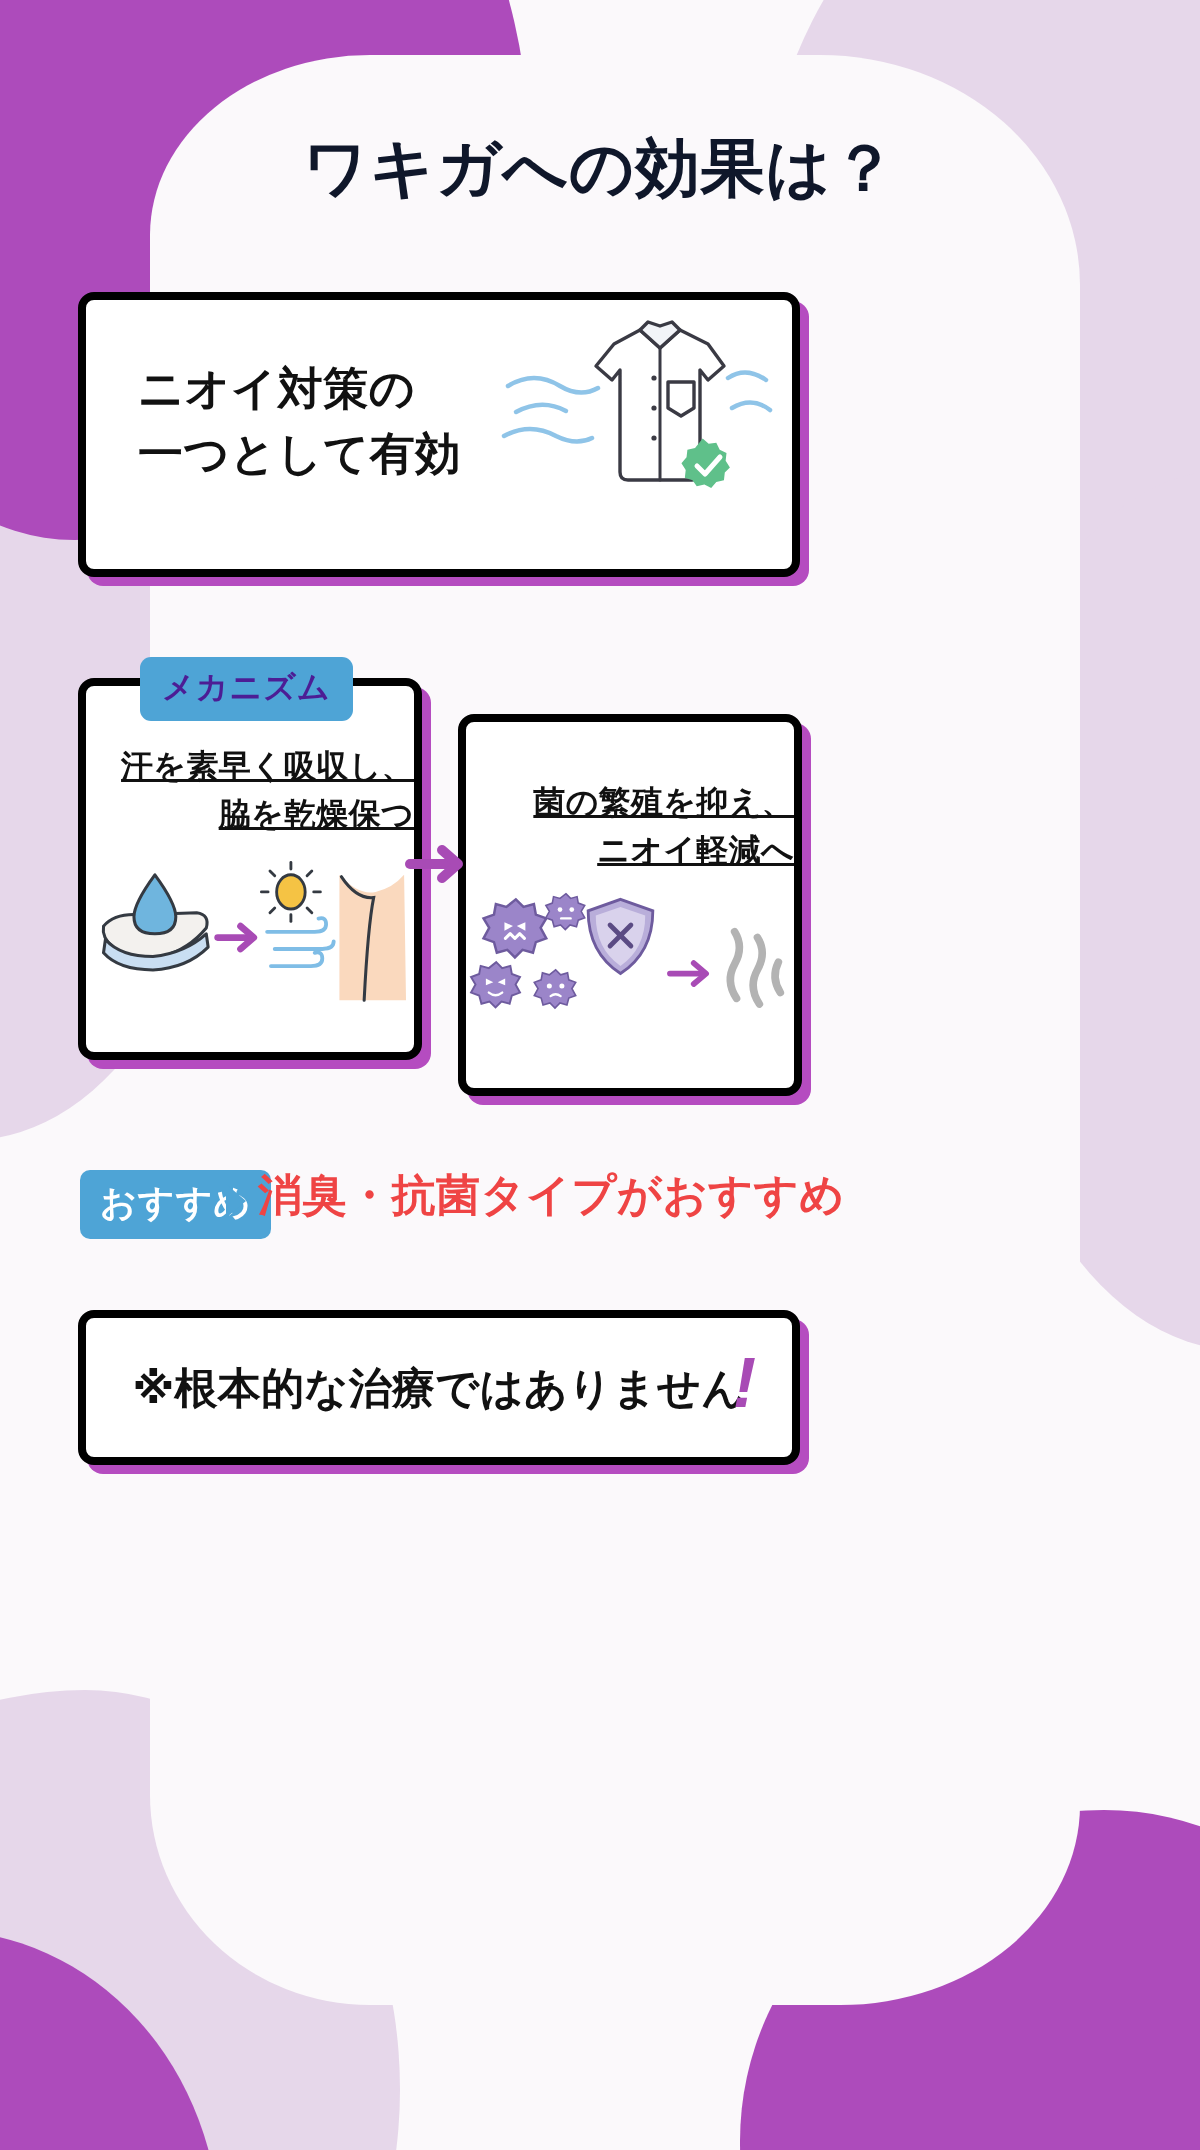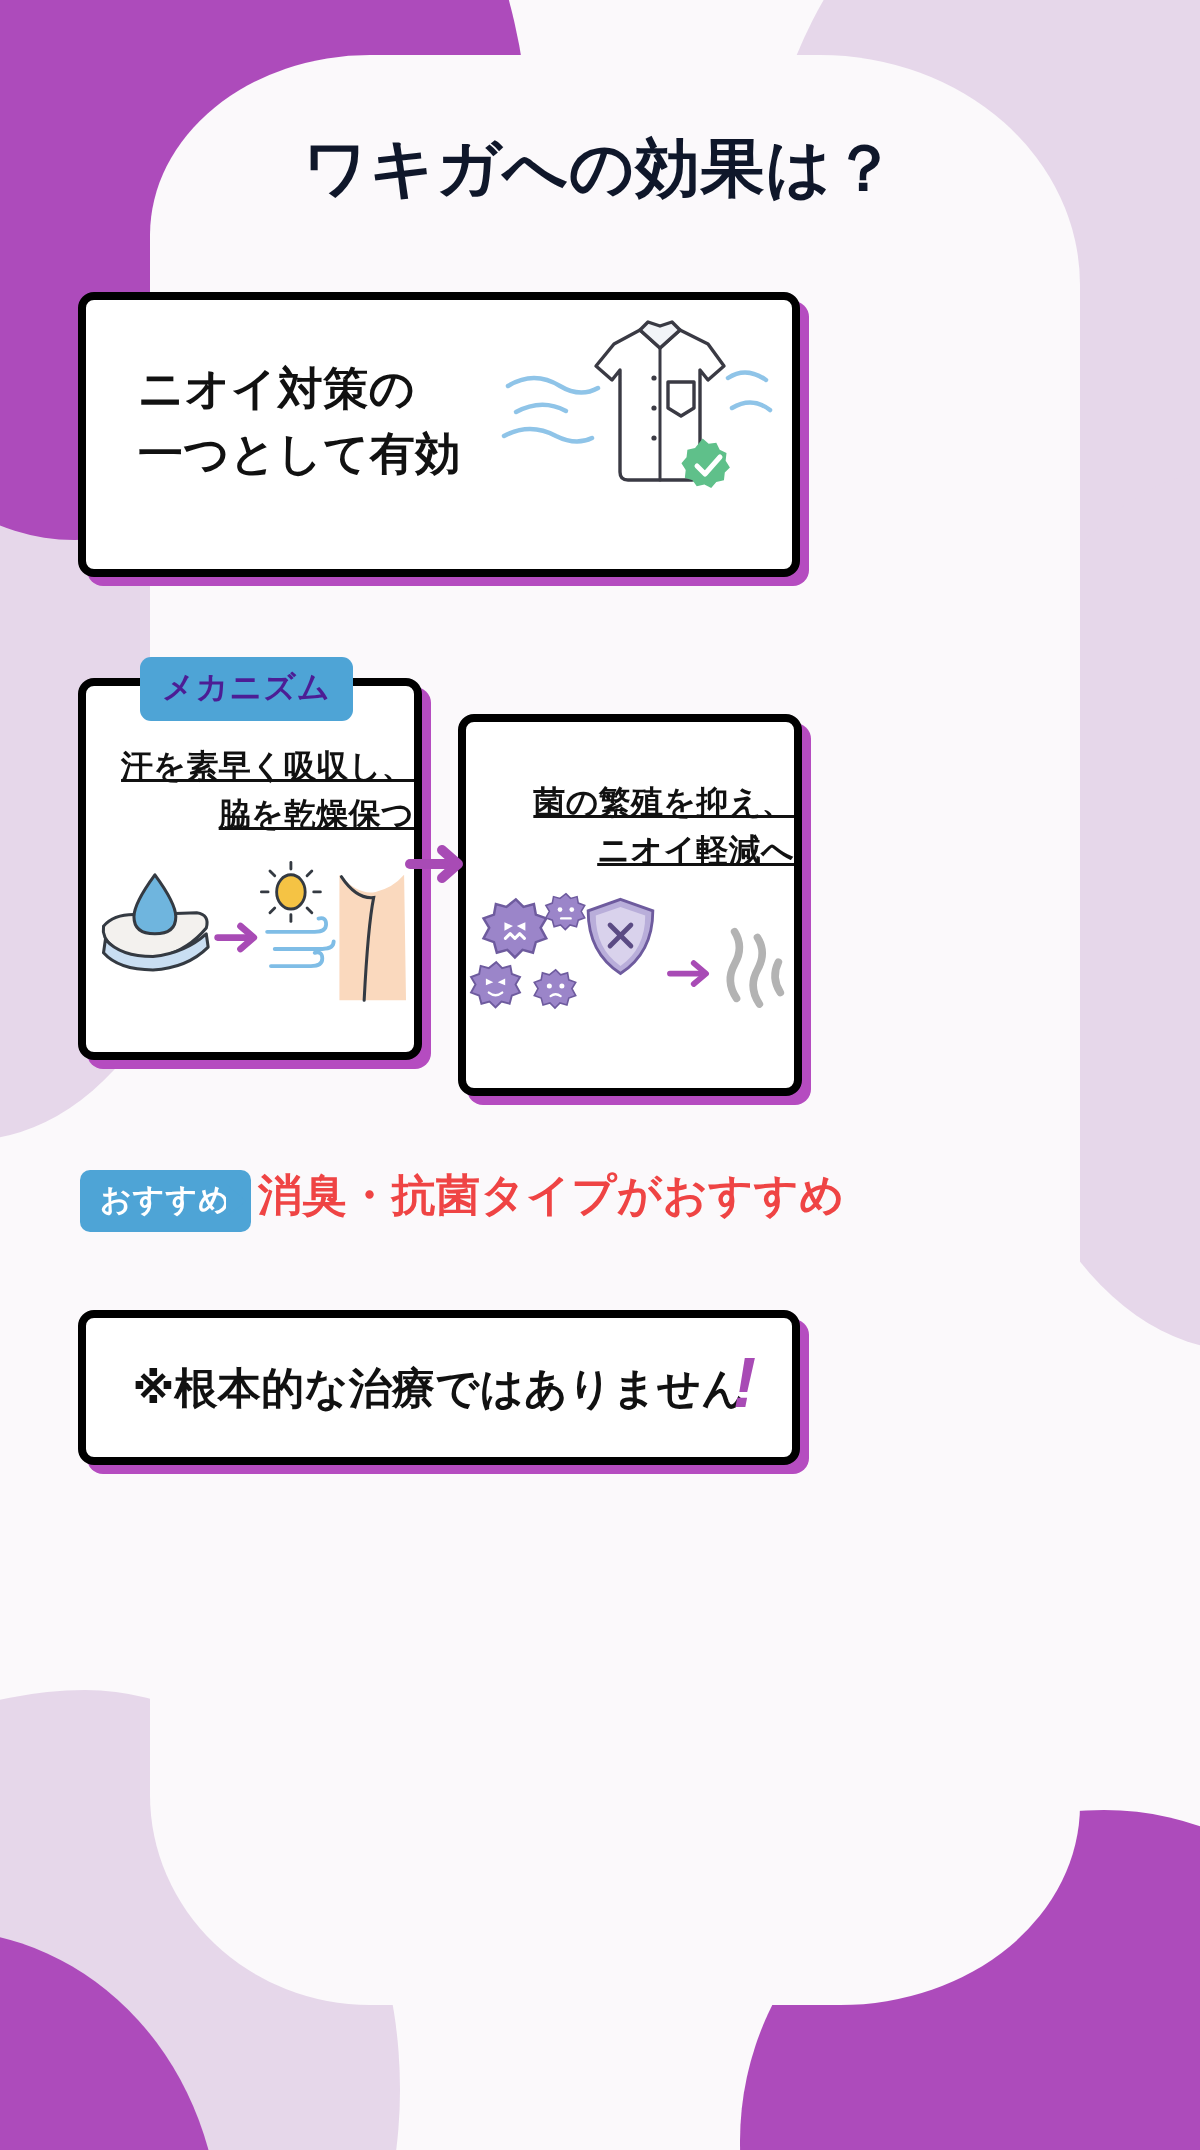--- a/index.html
+++ b/index.html
@@ -220,21 +220,21 @@
     z-index: 7;
   }
 
   
   .badge-rec {
     position: absolute;
     left: 80px;
     top: 1170px;
     background: #4EA4D6;
     color: #FFFFFF;
-    font-size: 31px;
+    font-size: 36px;
     font-weight: 800;
     padding: 9px 20px 11px 20px;
     border-radius: 10px;
     letter-spacing: 1px;
   }
   .badge-rec-tip {
     position: absolute;
     left: 226px;
     top: 1184px;
     width: 0;

